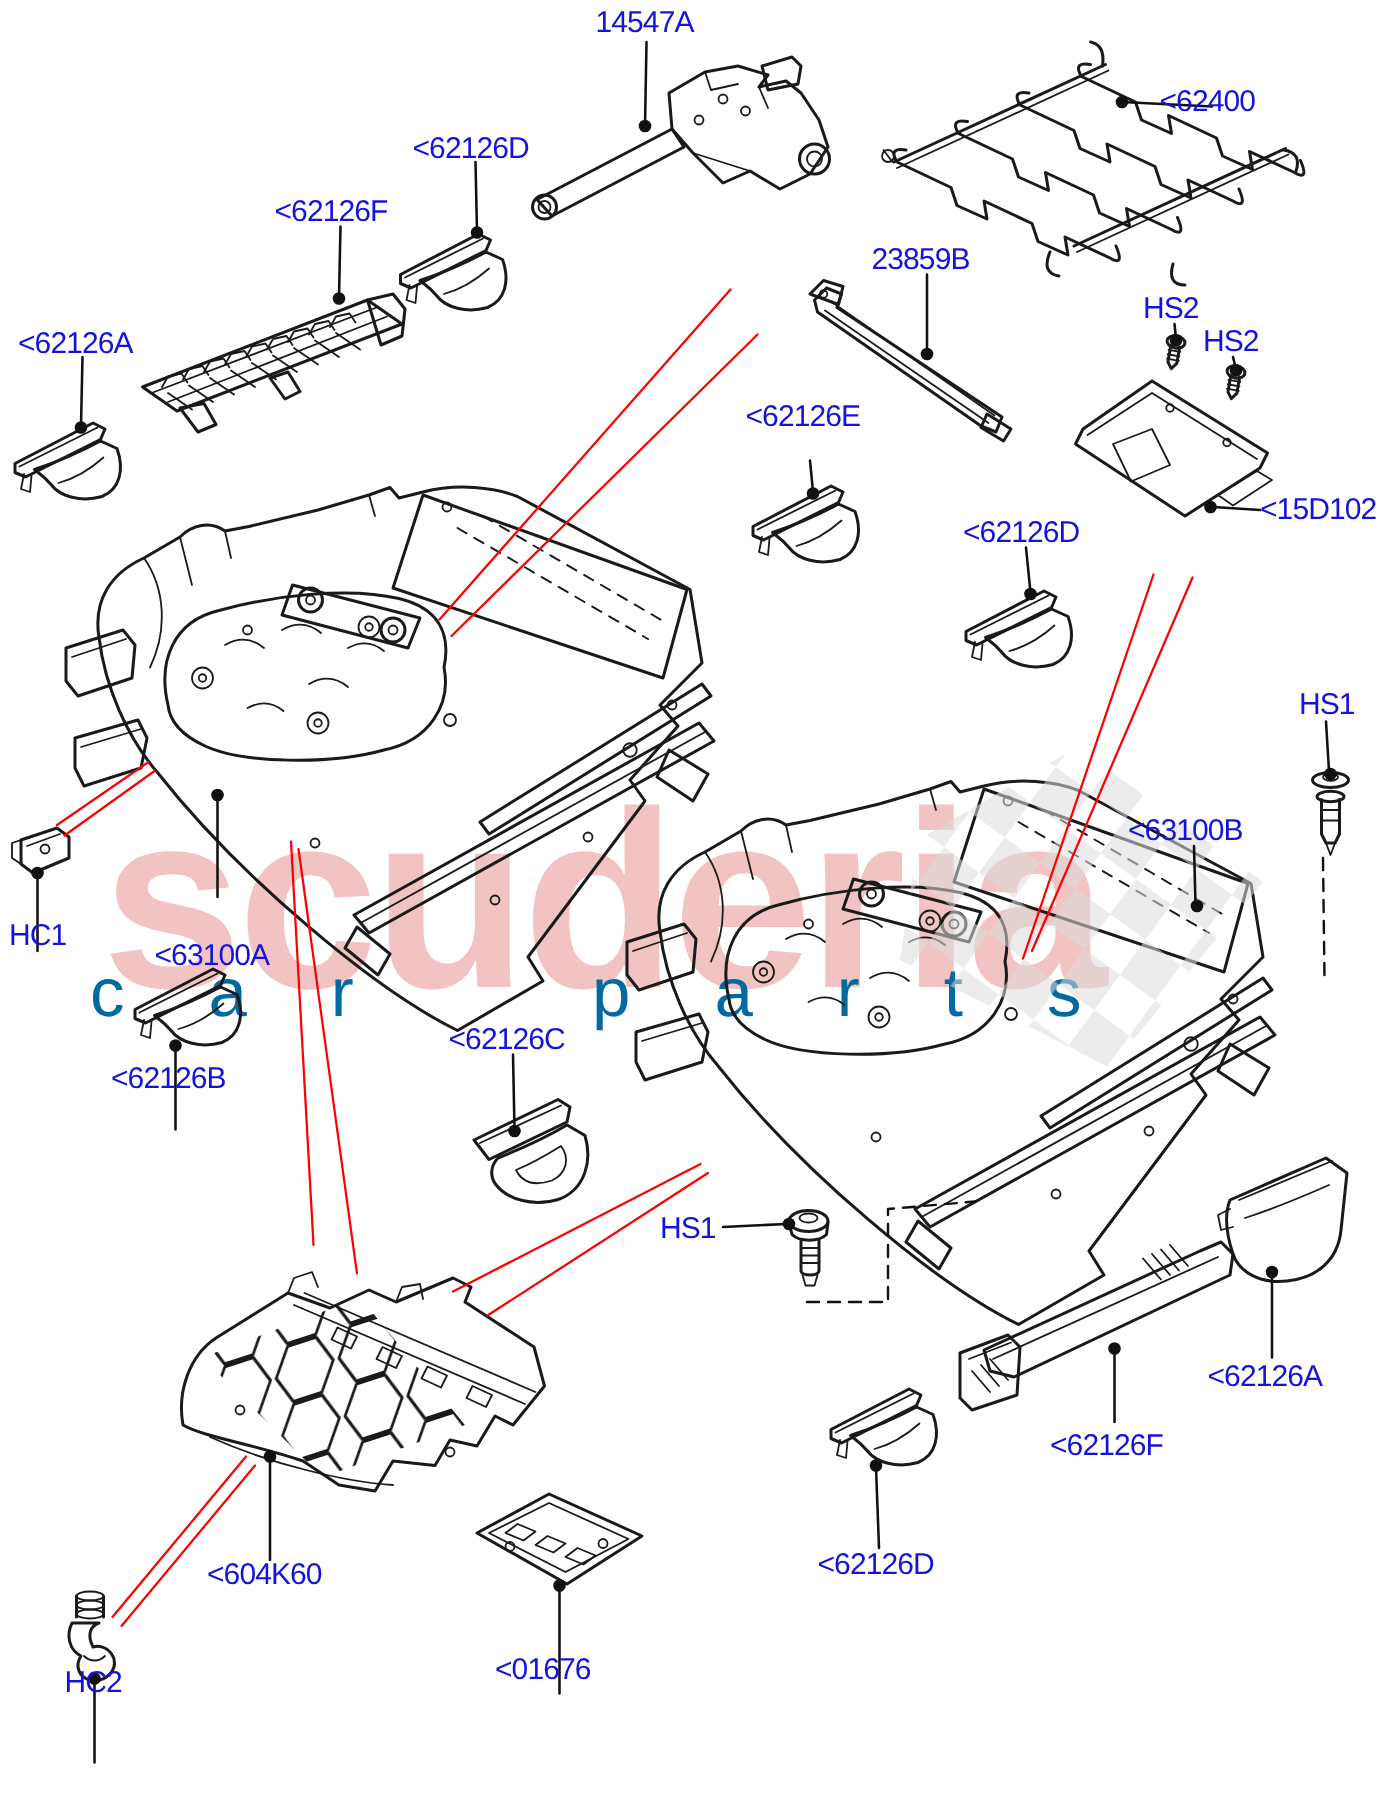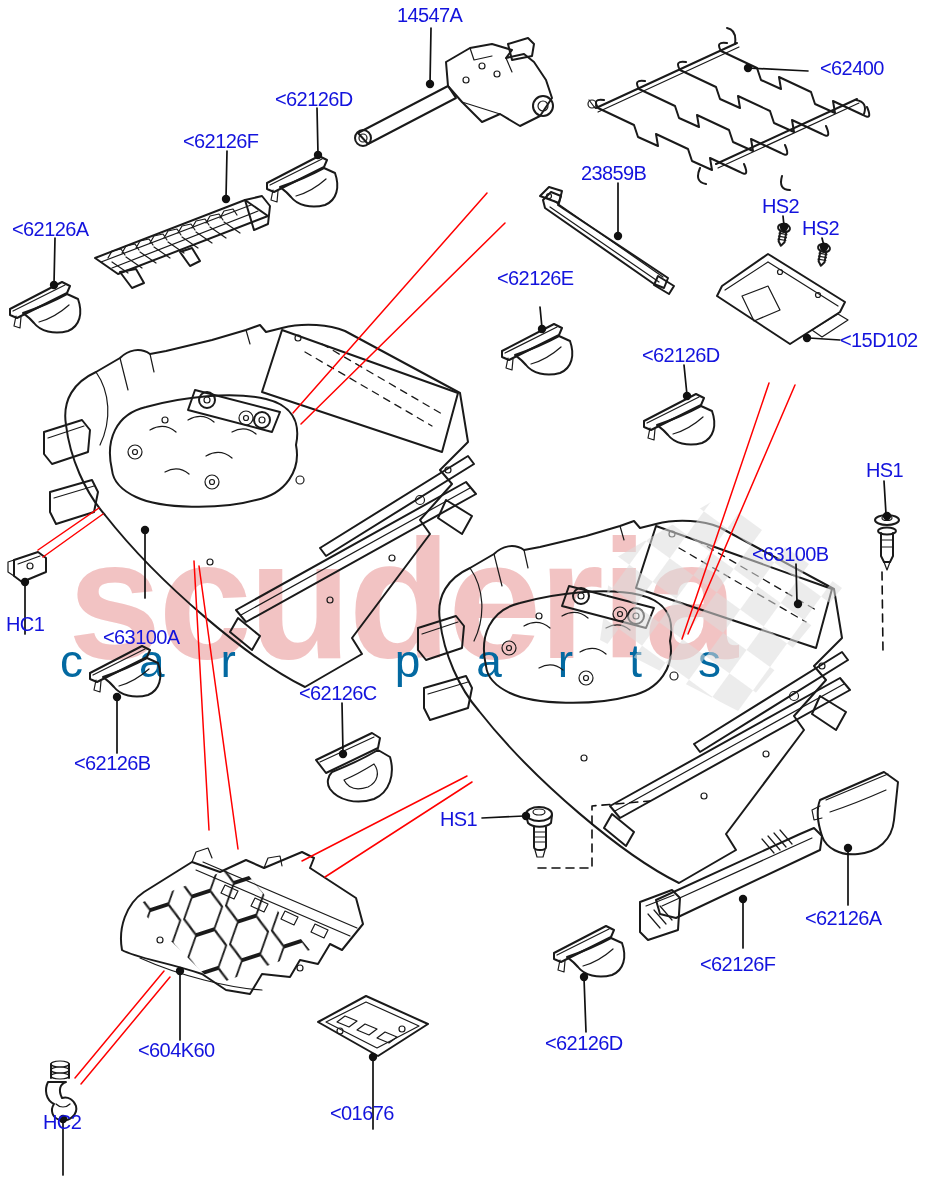--- a/index.html
+++ b/index.html
@@ -259,36 +259,36 @@
       <circle class="dot" cx="848" cy="848" r="4.2"></circle>
         <circle class="dot" cx="743" cy="899" r="4.2"></circle>
       <circle class="dot" cx="584" cy="977" r="4.2"></circle>
         <circle class="dot" cx="180" cy="971" r="4.2"></circle>
       <circle class="dot" cx="373" cy="1057" r="4.2"></circle>
         <circle class="dot" cx="63" cy="1119" r="4.2"></circle>
     </g>
   </svg>
 
   <div class="lbl" style="left:397px;top:5px">14547A</div>
-  <div class="lbl" style="left:820px;top:58px">&lt;62400</div>
+  <div class="lbl" style="left:773px;top:58px">&lt;62400</div>
   <div class="lbl" style="left:275px;top:89px">&lt;62126D</div>
   <div class="lbl" style="left:183px;top:131px">&lt;62126F</div>
   <div class="lbl" style="left:12px;top:219px">&lt;62126A</div>
   <div class="lbl" style="left:581px;top:163px">23859B</div>
   <div class="lbl" style="left:762px;top:196px">HS2</div>
   <div class="lbl" style="left:802px;top:218px">HS2</div>
   <div class="lbl" style="left:497px;top:268px">&lt;62126E</div>
   <div class="lbl" style="left:642px;top:345px">&lt;62126D</div>
   <div class="lbl" style="left:840px;top:330px">&lt;15D102</div>
   <div class="lbl" style="left:866px;top:460px">HS1</div>
   <div class="lbl" style="left:752px;top:544px">&lt;63100B</div>
   <div class="lbl" style="left:103px;top:627px">&lt;63100A</div>
   <div class="lbl" style="left:6px;top:614px">HC1</div>
   <div class="lbl" style="left:299px;top:683px">&lt;62126C</div>
-  <div class="lbl" style="left:74px;top:753px">&lt;62126B</div>
+  <div class="lbl" style="left:74px;top:709px">&lt;62126B</div>
   <div class="lbl" style="left:440px;top:809px">HS1</div>
   <div class="lbl" style="left:805px;top:908px">&lt;62126A</div>
   <div class="lbl" style="left:700px;top:954px">&lt;62126F</div>
   <div class="lbl" style="left:545px;top:1033px">&lt;62126D</div>
   <div class="lbl" style="left:138px;top:1040px">&lt;604K60</div>
   <div class="lbl" style="left:330px;top:1103px">&lt;01676</div>
   <div class="lbl" style="left:43px;top:1112px">HC2</div>
 
 </div>
 

